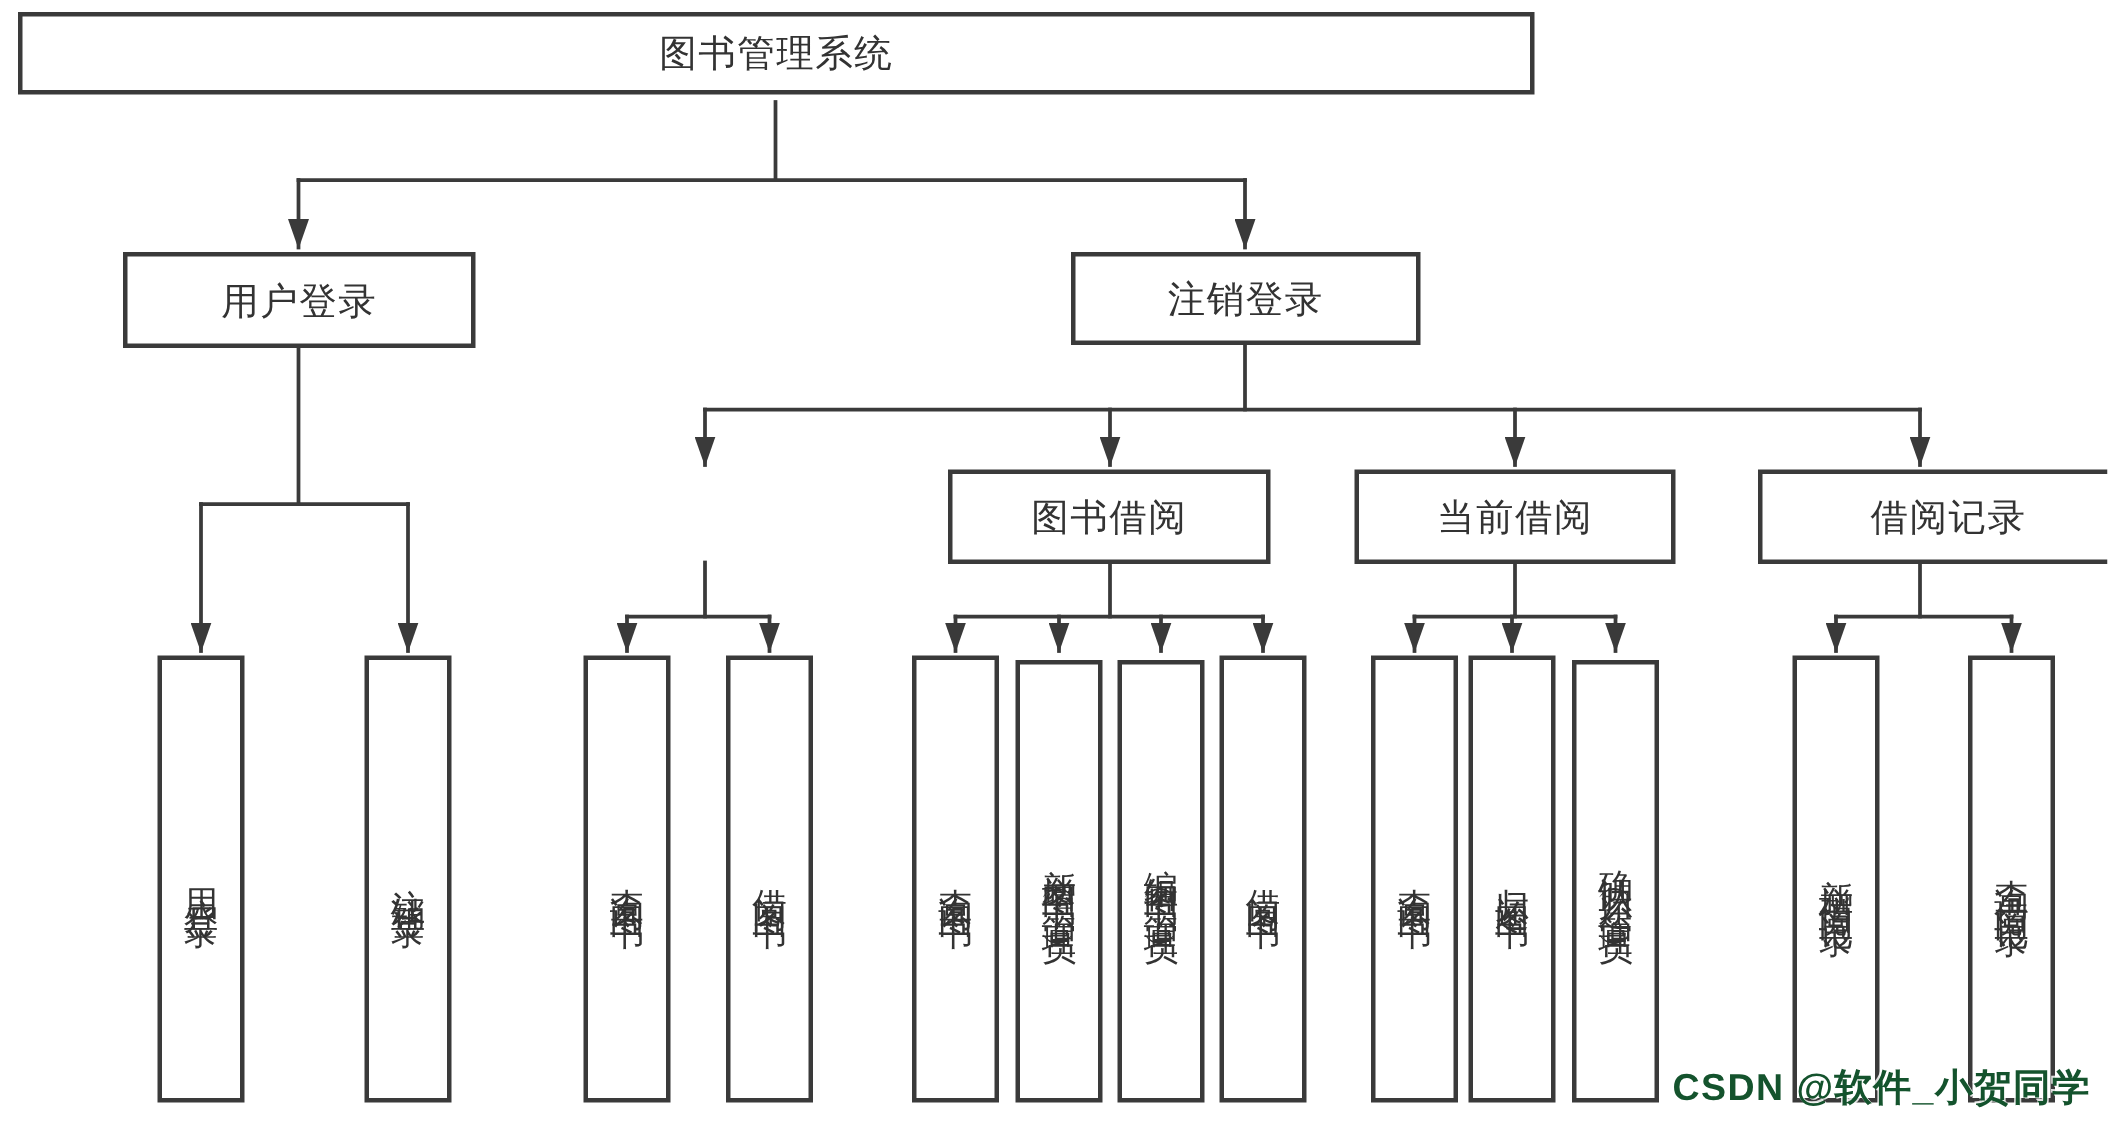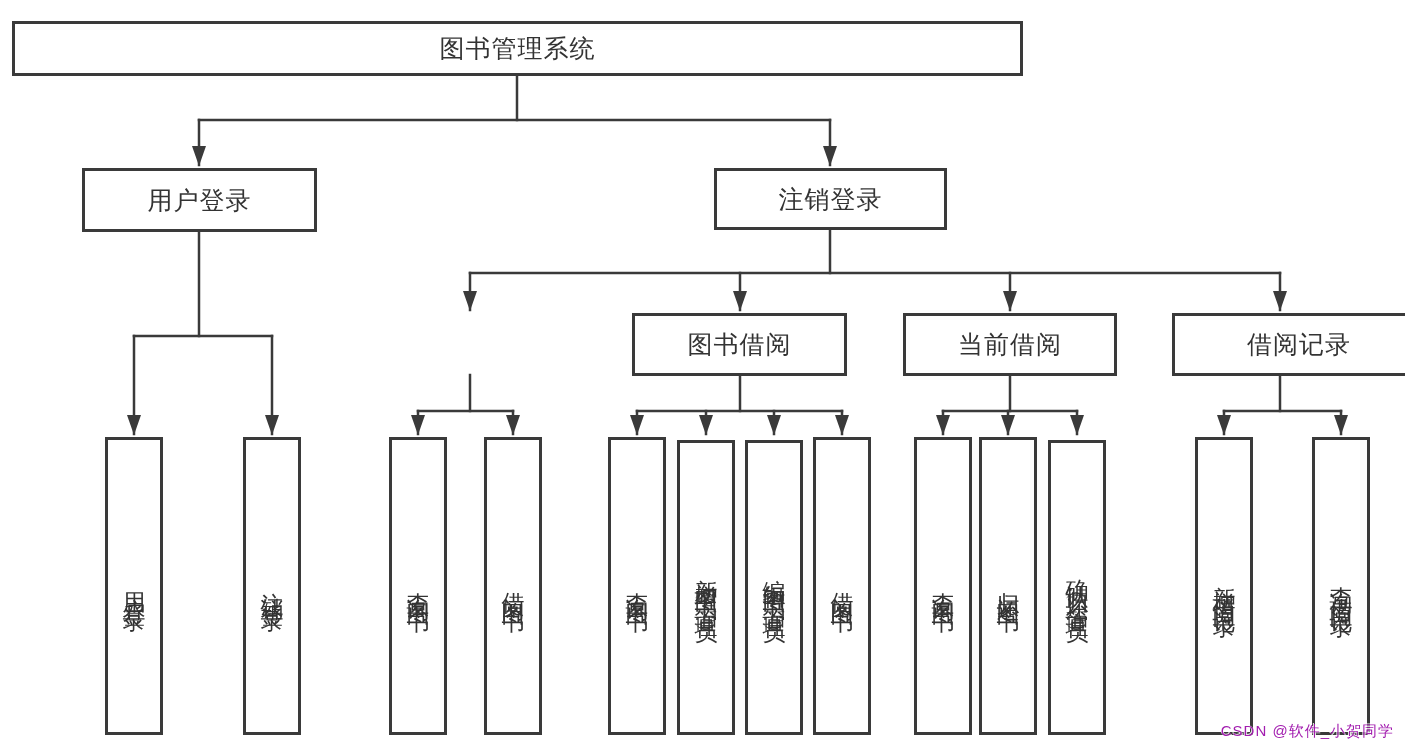--- a/index.html
+++ b/index.html
@@ -27,26 +27,27 @@
     text-orientation:mixed;
     font-size:23px;
     letter-spacing:6px;
     line-height:1;
     white-space:nowrap;
   }
   #watermark{
     position:absolute;
     right:11px;
     bottom:6px;
-    font-size:15px;
-    color:#a21caf;
+    font-size:25px;
+    color:#14532d;
     letter-spacing:1px;
     white-space:nowrap;
     text-shadow:1px 1px 0 rgba(255,255,255,.85), -1px -1px 0 rgba(255,255,255,.85);
     z-index:5;
+    font-weight:bold;
   }
 </style>
 </head>
 <body>
 
 <div id="canvas">
 
   <svg id="wires" viewBox="0 0 1405 747" xmlns="http://www.w3.org/2000/svg">
     <defs>
       <marker id="arw" viewBox="0 0 20 14" markerUnits="userSpaceOnUse" markerWidth="20" markerHeight="14" refX="19" refY="7" orient="auto">
@@ -90,21 +91,21 @@
       <path d="M1008,411 V434" marker-end="url(#arw)"></path>
       <path d="M1077,411 V434" marker-end="url(#arw)"></path>
 
       <path d="M1280,375 V411"></path>
       <path d="M1224,411 H1341"></path>
       <path d="M1224,411 V434" marker-end="url(#arw)"></path>
       <path d="M1341,411 V434" marker-end="url(#arw)"></path>
     </g>
   </svg>
 
-  <div class="box" style="left:12px;top:21px;width:1011px;height:55px;">
+  <div class="box" style="left:12px;top:8px;width:1011px;height:55px;">
     <span class="hlabel">图书管理系统</span>
   </div>
 
   <div class="box" style="left:82px;top:168px;width:235px;height:64px;">
     <span class="hlabel">用户登录</span>
   </div>
   <div class="box" style="left:714px;top:168px;width:233px;height:62px;">
     <span class="hlabel">注销登录</span>
   </div>
 

